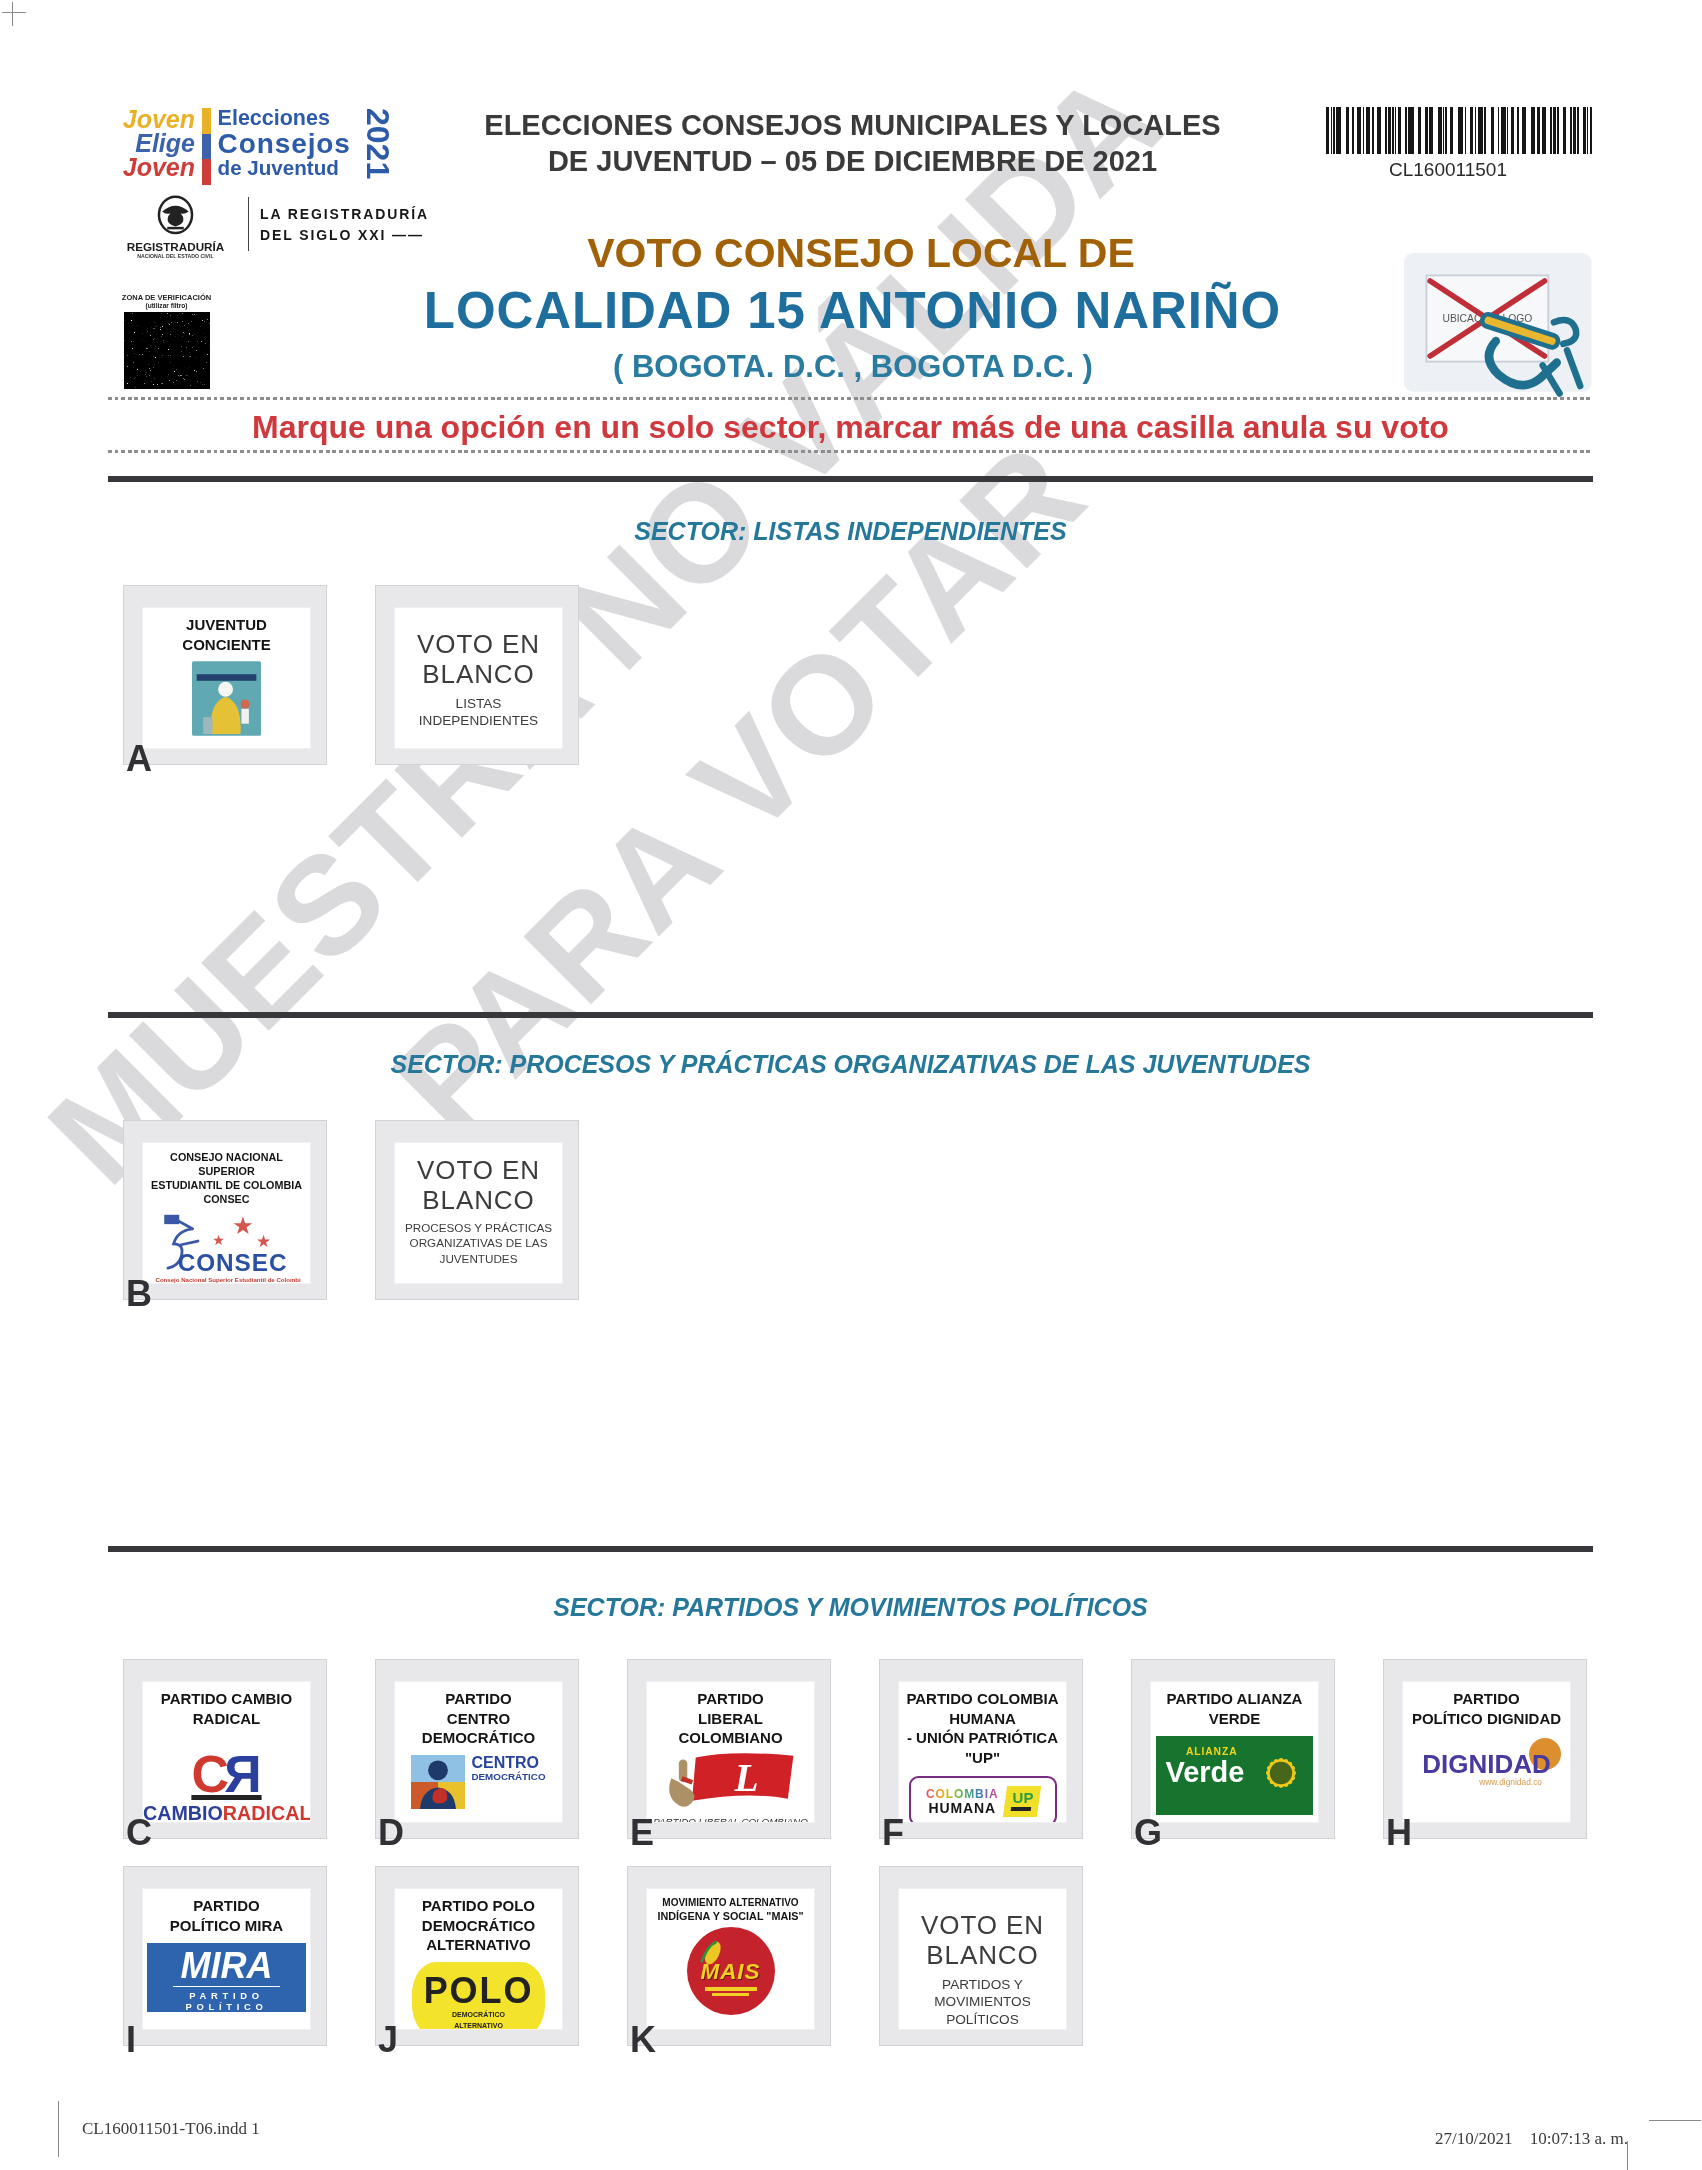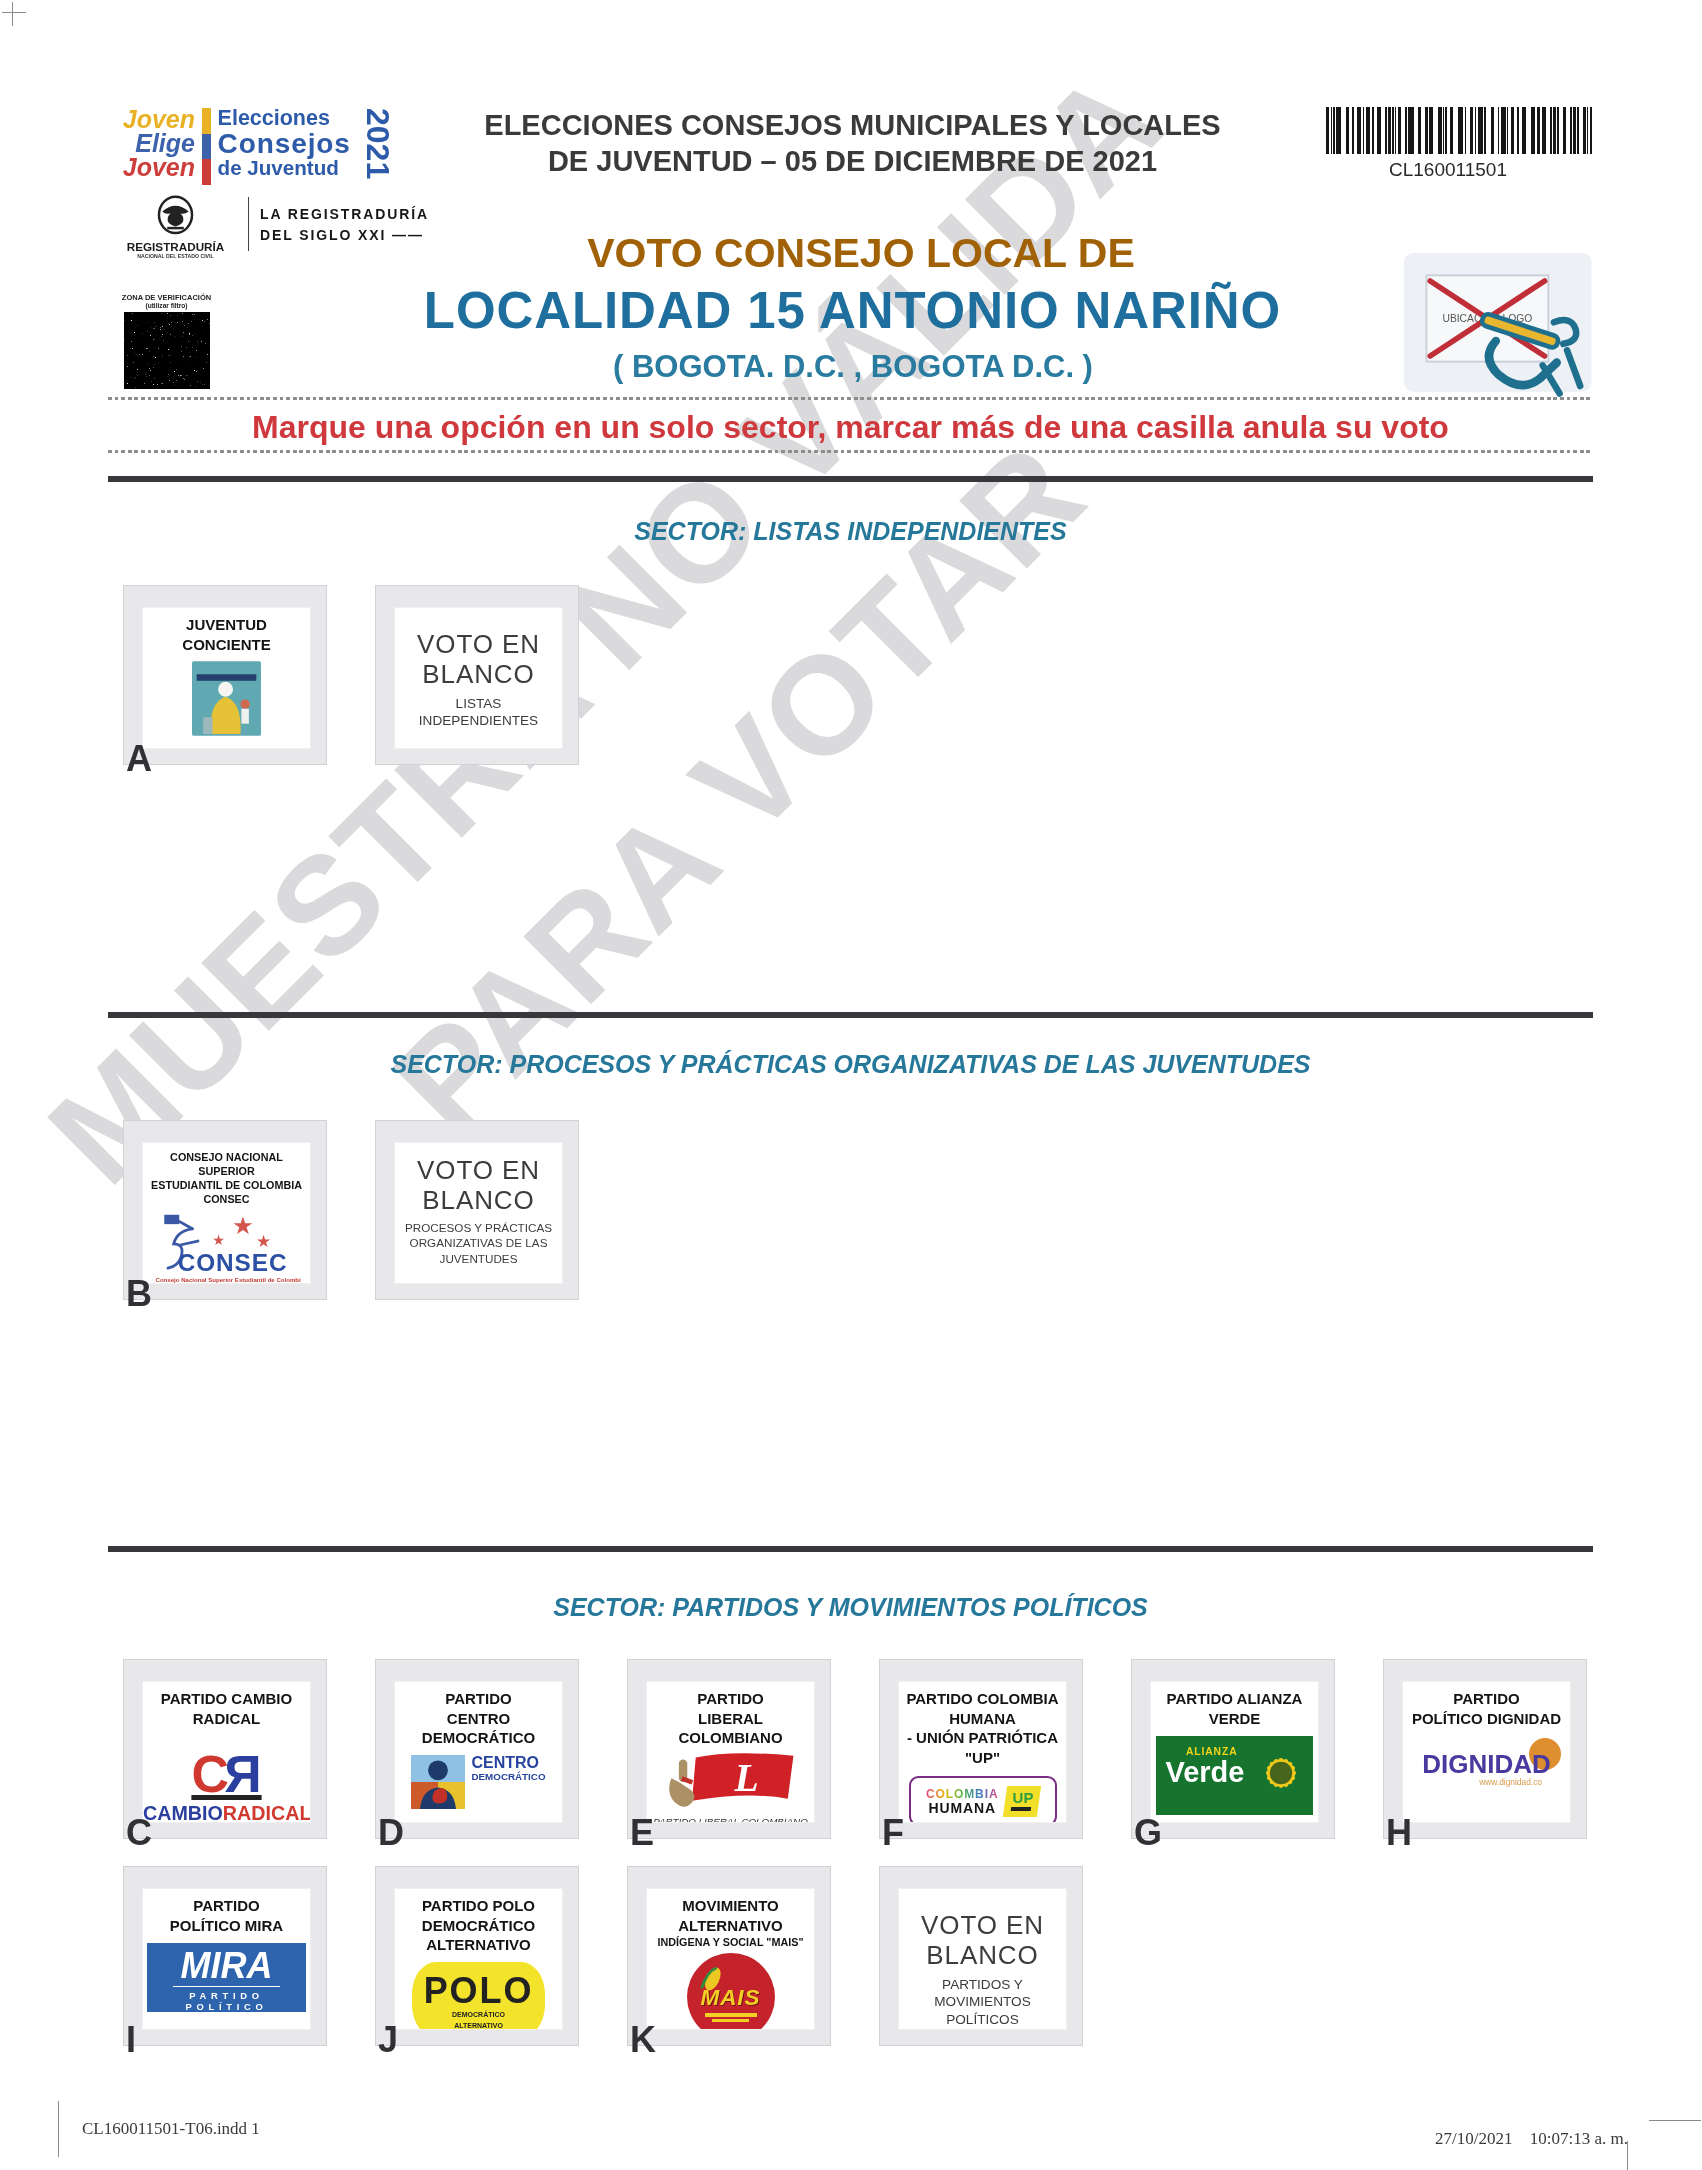--- a/index.html
+++ b/index.html
@@ -422,21 +422,21 @@
         <div class="polo-t1">POLO</div>
         <div class="polo-sub">DEMOCRÁTICO</div>
         <div class="polo-sub">ALTERNATIVO</div>
       </div>
     </div>
     <div class="card-letter">J</div>
   </div>
 
   <div class="card" style="left:627px;top:1866px;">
     <div class="card-inner">
-      <div class="card-title" style="font-size:15px;">MOVIMIENTO ALTERNATIVO</div>
+      <div class="card-title" style="font-size:10px;">MOVIMIENTO ALTERNATIVO</div>
       <div class="card-title" style="font-size:10.8px;">INDÍGENA Y SOCIAL "MAIS"</div>
       <div class="mais-circle">
         <svg class="mais-corn" width="28" height="32" viewBox="0 0 30 34">
           <ellipse cx="18" cy="18" rx="7" ry="13" fill="#ecc822" transform="rotate(25 18 18)"></ellipse>
           <path d="M6 28 q6 -18 16 -22" stroke="#2e8f3c" stroke-width="3" fill="none"></path>
         </svg>
         <div class="mais-t1">MAIS</div>
         <div class="mais-bar" style="width:52px;"></div>
         <div class="mais-bar" style="width:37px;margin-top:1.9px;"></div>
       </div>

